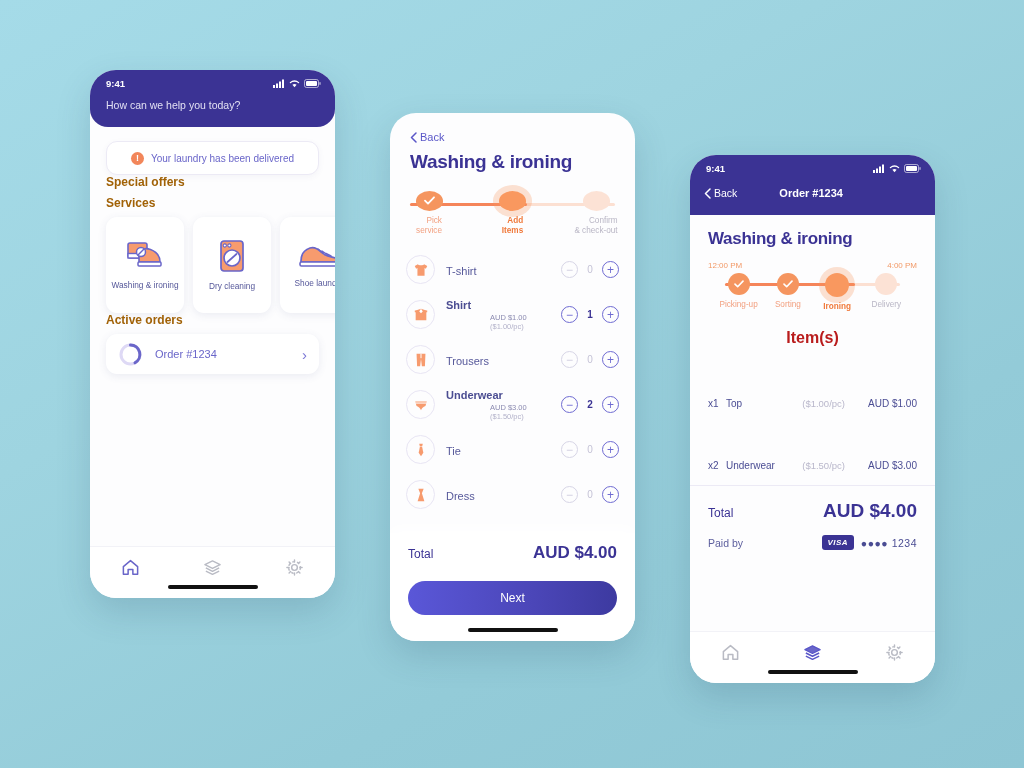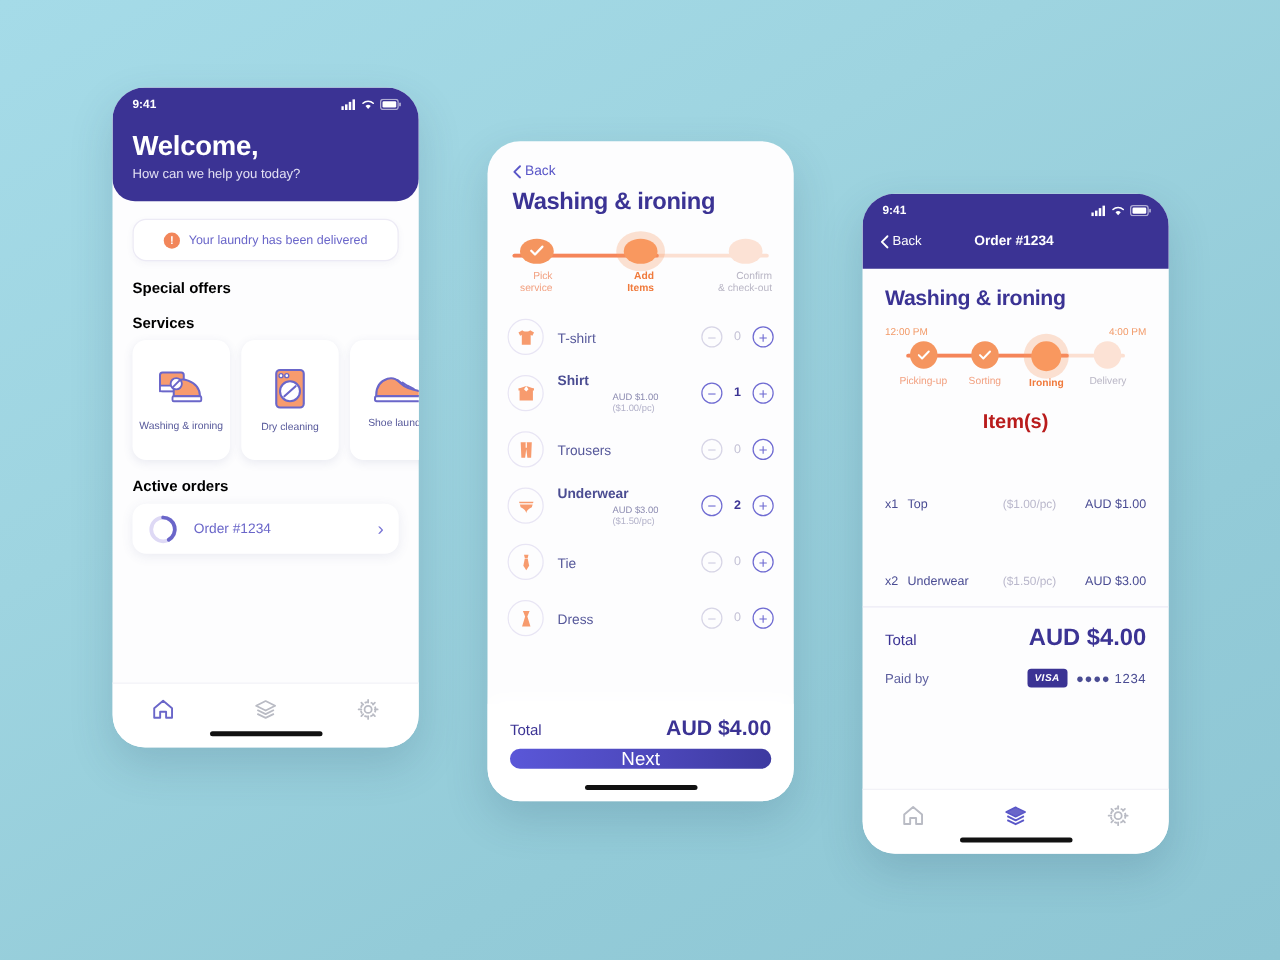--- a/index.html
+++ b/index.html
@@ -60,22 +60,22 @@
     box-shadow: 0 2px 6px rgba(70,70,140,.05);
   }
   .notif-text { color: #6a66c9; font-size: 10px; }
   .warn-icon {
     width: 13px; height: 13px; border-radius: 50%;
     background: #f2865a; color: #fff; font-size: 9px; font-weight: bold;
     display: flex; align-items: center; justify-content: center;
     line-height: 1;
   }
   .sec-title {
-    color: #000000; font-size: 12px; font-weight: bold;
-    margin-top: 14px; margin-bottom: 7px;
+    color: #a16207; font-size: 12px; font-weight: bold;
+    margin-bottom: 7px;
   }
   .promo {
     height: 62px; border-radius: 9px; overflow: hidden; position: relative;
     background:
       radial-gradient(ellipse 34px 24px at 22% 22%, #e9ebef 0%, #c9ccd2 55%, rgba(0,0,0,0) 70%),
       radial-gradient(ellipse 30px 22px at 62% 16%, #eceef2 0%, #cdd0d6 55%, rgba(0,0,0,0) 72%),
       radial-gradient(ellipse 32px 22px at 86% 72%, #e6e8ec 0%, #c5c8ce 55%, rgba(0,0,0,0) 72%),
       radial-gradient(ellipse 28px 20px at 44% 86%, #e2e5ea 0%, #c2c5cb 55%, rgba(0,0,0,0) 72%),
       linear-gradient(110deg, #3a2f2a 0%, #2b2320 40%, #3d322c 70%, #241d1a 100%);
   }
@@ -164,23 +164,23 @@
 
   .p2-footer {
     position: absolute; bottom: 0; left: 0; right: 0;
     background: #fff; padding: 10px 18px 0 18px;
     box-shadow: 0 -6px 14px rgba(255,255,255,.95);
   }
   .total-row { display: flex; align-items: baseline; justify-content: space-between; }
   .total-lbl { color: #3b3394; font-size: 12px; }
   .total-amt { color: #3b3394; font-size: 17px; font-weight: bold; }
   .next-btn {
-    margin-top: 6px; height: 16px; border-radius: 17px;
+    margin-top: 18px; height: 34px; border-radius: 17px;
     background: linear-gradient(90deg, #5a57d8 0%, #4b46b8 60%, #3d3aa0 100%);
-    color: #fff; font-size: 15px;
+    color: #fff; font-size: 12px;
     display: flex; align-items: center; justify-content: center;
     border: none; width: 100%;
   }
 
   
   .p3-header { background: #3b3394; padding-bottom: 10px; }
   .p3-nav { display: flex; align-items: center; padding: 0 14px; height: 24px; }
   .p3-back { color: #fff; font-size: 10.5px; display: flex; align-items: center; gap: 3px; }
   .p3-navtitle { flex: 1; text-align: center; color: #fff; font-size: 11px; font-weight: bold; margin-left: -36px; }
   .p3-body { padding: 14px 18px 0 18px; }
@@ -229,21 +229,20 @@
           <path d="M5.5 8.2 L3.4 5.8 A3.2 3.2 0 0 1 7.6 5.8 Z" fill="#fff"></path>
           <path d="M1.4 3.6 A6 6 0 0 1 9.6 3.6" stroke="#fff" stroke-width="1.3" fill="none" stroke-linecap="round"></path>
         </svg>
         <svg width="17" height="9" viewBox="0 0 17 9">
           <rect x="0.5" y="0.5" width="14" height="8" rx="2" stroke="#fff" stroke-width="1" fill="none" opacity=".6"></rect>
           <rect x="2" y="2" width="11" height="5" rx="1" fill="#fff"></rect>
           <rect x="15.3" y="3" width="1.4" height="3" rx=".7" fill="#fff" opacity=".6"></rect>
         </svg>
       </span>
     </div>
-    <div class="p1-welcome">Welcome,</div>
     <div class="p1-sub">How can we help you today?</div>
   </div>
 
   <div class="p1-body">
 
     <div class="notif-card">
       <span class="warn-icon">!</span>
       <span class="notif-text">Your laundry has been delivered</span>
     </div>
 

